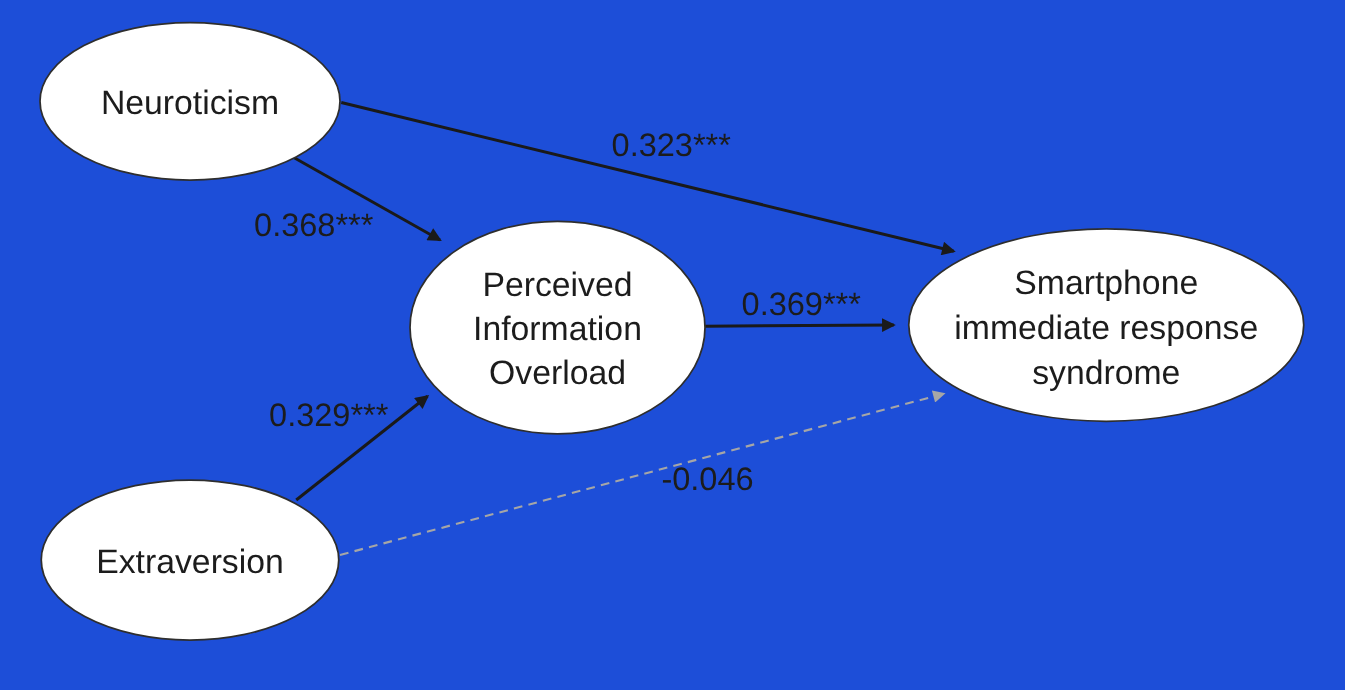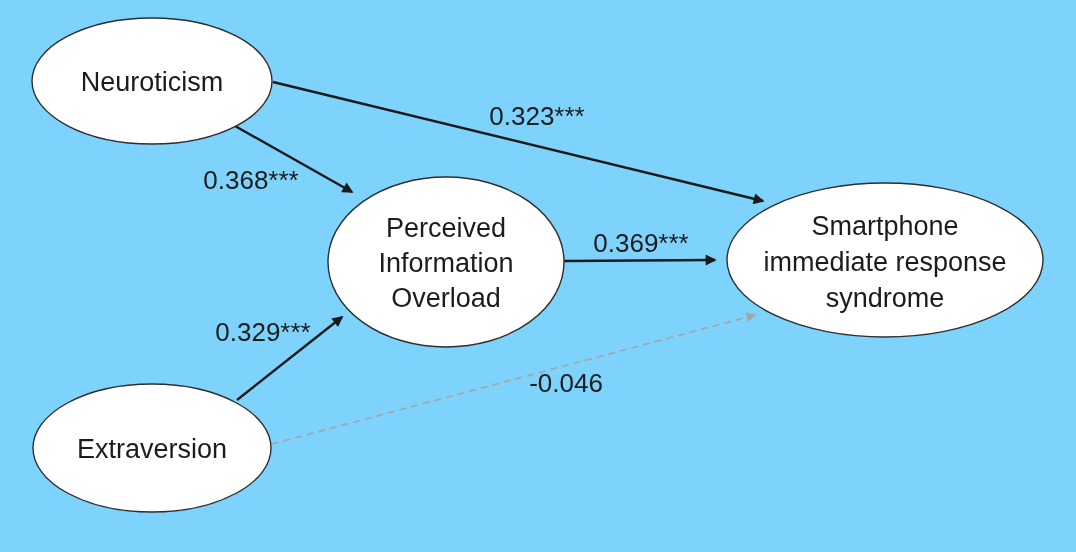--- a/index.html
+++ b/index.html
@@ -4,21 +4,21 @@
 <style>
   html, body {
     margin: 0;
     padding: 0;
     background: #ffffff;
   }
   .figure-wrap {
     position: relative;
     width: 1076px;
     height: 552px;
-    background: #7dd3fc;
+    background: #1d4ed8;
     overflow: hidden;
     font-family: "Liberation Sans", sans-serif;
   }
   svg {
     display: block;
   }
   .node-ellipse {
     fill: #ffffff;
     stroke: #2e2e2e;
     stroke-width: 1.4;

